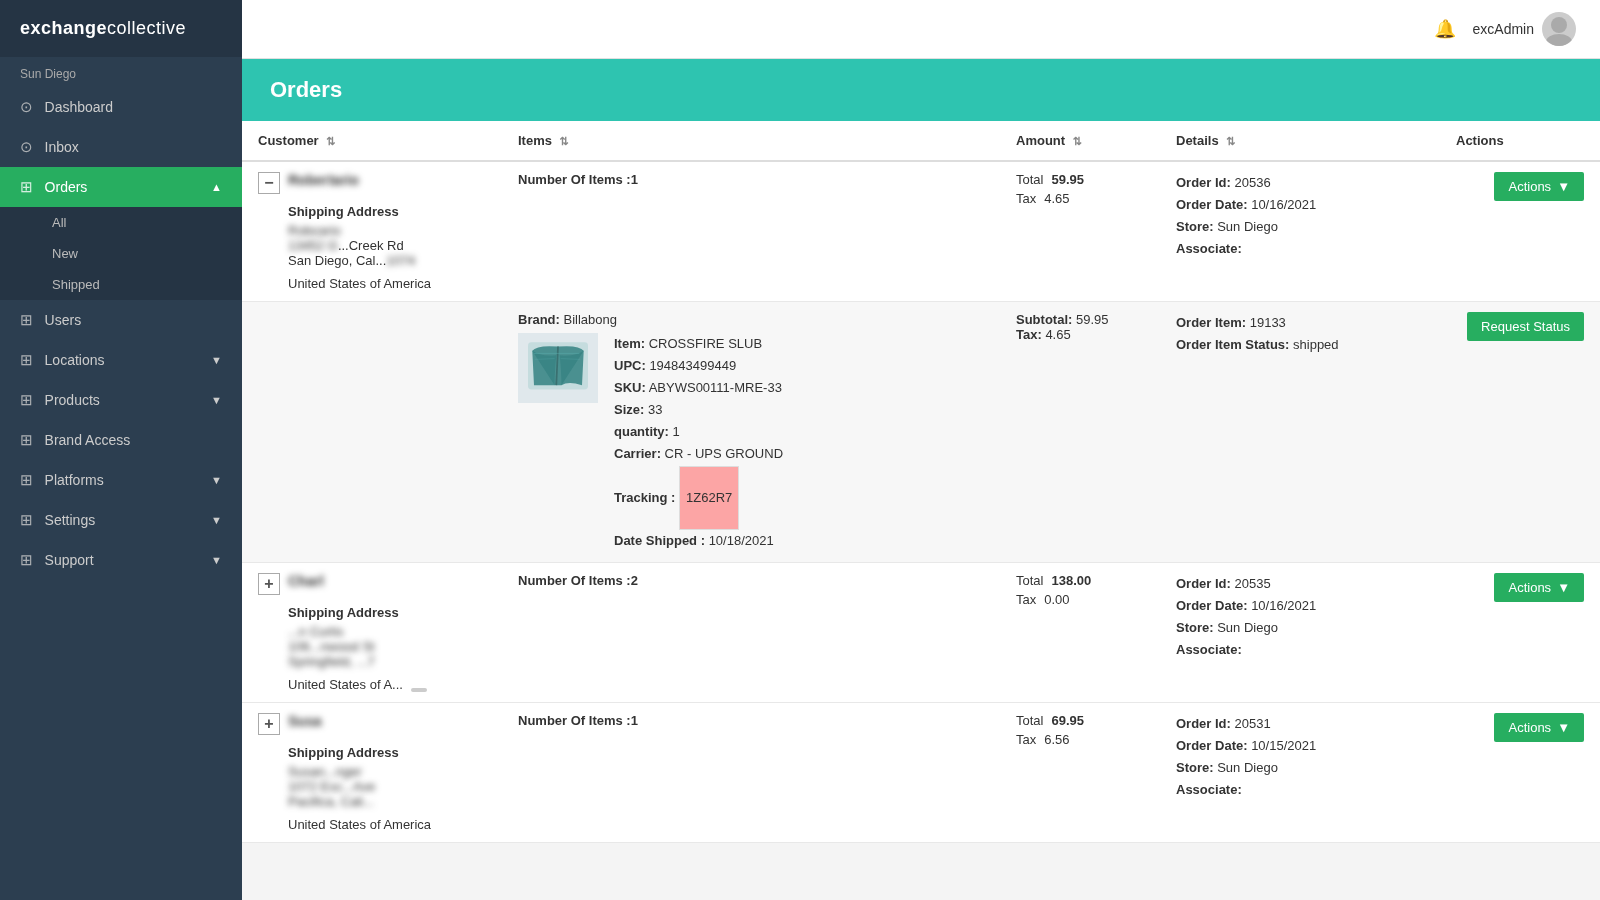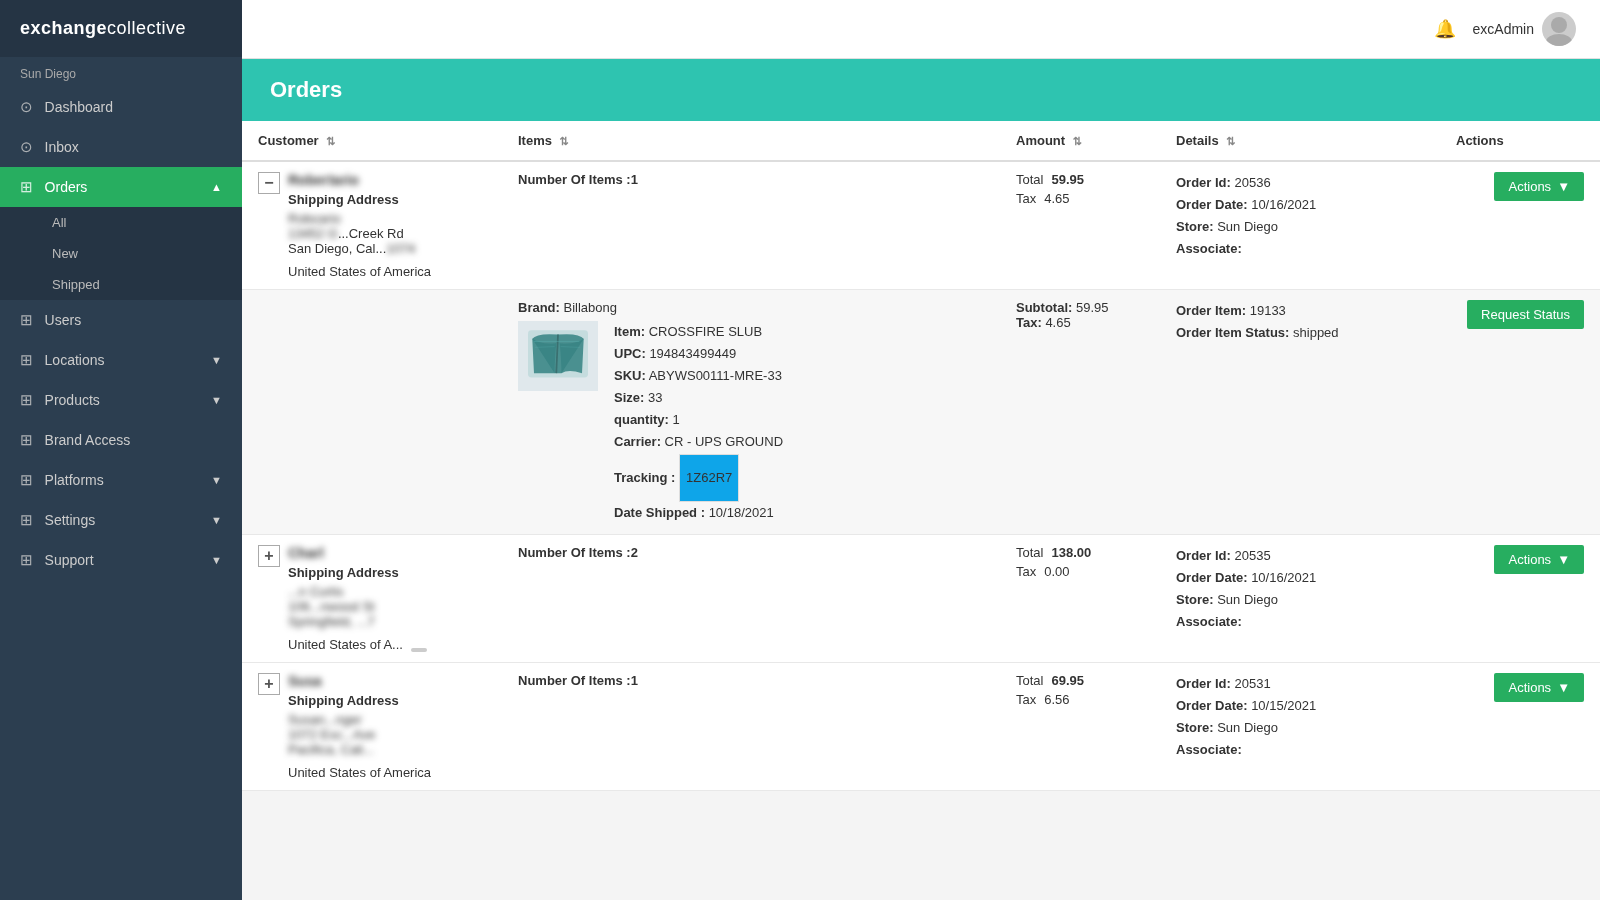--- a/index.html
+++ b/index.html
@@ -144,21 +144,21 @@
     .toggle-btn {
       width: 22px; height: 22px;
       border: 1px solid #aaa;
       background: #fff;
       display: inline-flex; align-items: center; justify-content: center;
       cursor: pointer;
       font-size: 16px; font-weight: bold; color: #555;
       line-height: 1;
     }
     .customer-name { font-weight: bold; font-size: 14px; margin-bottom: 4px; }
-    .shipping-title { font-weight: bold; margin-bottom: 4px; margin-top: 4px; }
+    .shipping-title { font-weight: bold; margin-bottom: 4px; margin-top: 16px; }
     .blurred { filter: blur(3px); display: inline-block; }
 
     .detail-info { font-size: 13px; line-height: 1.7; }
     .detail-info strong { font-weight: bold; }
 
     .actions-btn {
       background: #27ae60;
       color: #fff;
       border: none;
       padding: 7px 14px;
@@ -186,22 +186,22 @@
     }
     .product-thumb {
       width: 80px; height: 70px;
       background: #e0e8ec;
       display: flex; align-items: center; justify-content: center;
       overflow: hidden;
     }
     .product-thumb svg { width: 70px; height: 60px; }
     .product-details { font-size: 13px; line-height: 1.7; }
     .tracking-highlight {
-      background: #0ea5e9;
-      padding: 12px 6px;
+      background: #fca5a5;
+      padding: 20px 6px;
       border: 1px solid #ddd;
       display: inline-block;
     }
 
     .col-customer { width: 260px; }
     .col-items { width: auto; }
     .col-amount { width: 160px; }
     .col-details { width: 280px; }
     .col-actions { width: 160px; text-align: right; }
   </style>

